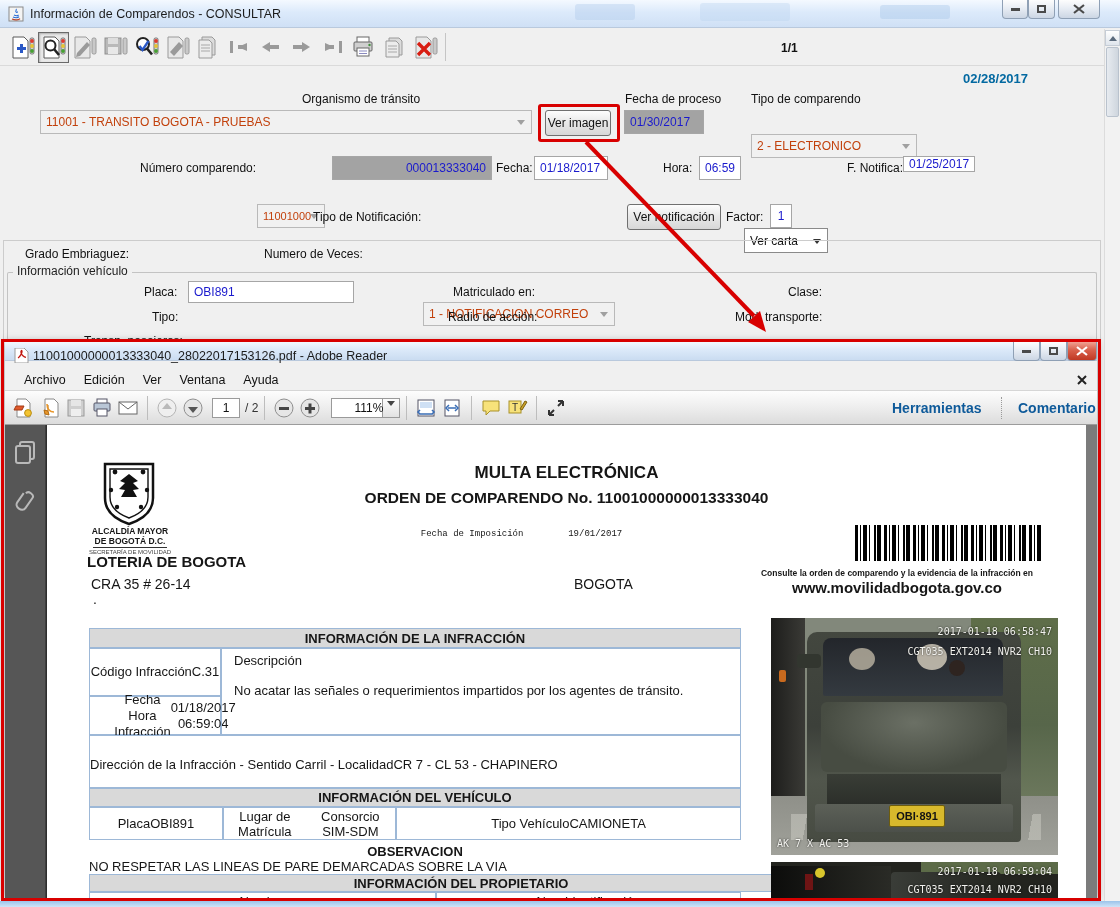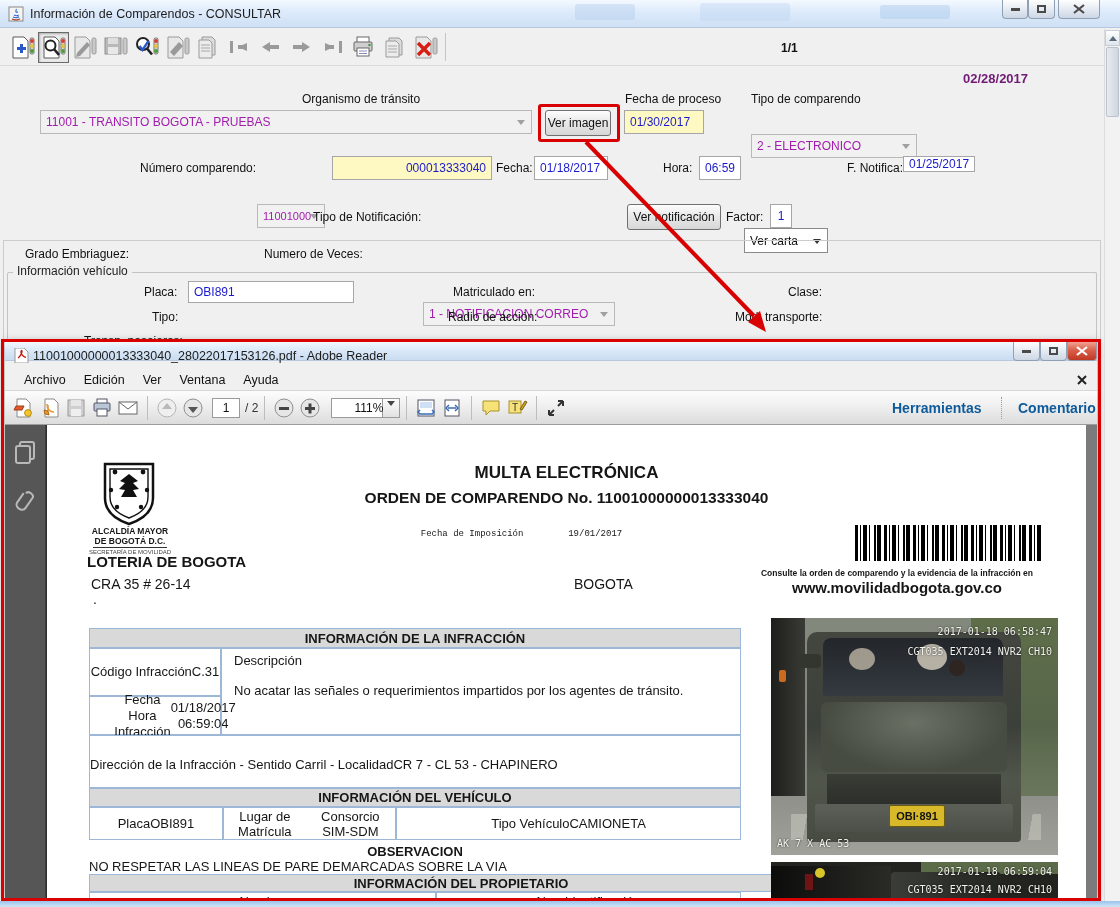--- a/index.html
+++ b/index.html
@@ -19,29 +19,29 @@
   .winbtn .bar { width:9px; height:3px; background:#4a4a4a; }
   .winbtn .sq { width:9px; height:8px; border:2px solid #4a4a4a; background:transparent; }
   .winbtn svg { display:block; }
 
   .toolbar { left:0; top:29px; width:1104px; height:37px; background:#f0f0f0;
     border-bottom:1px solid #dadada; display:flex; align-items:center; padding-left:7px; }
   .tbi { width:31px; height:31px; display:flex; align-items:center; justify-content:center; border:1px solid transparent; }
   .tbi.pressed { border:1px solid #6a6a6a; background:#e9e9e9; box-shadow:inset 1px 1px 2px rgba(0,0,0,.25); }
   .tsep { width:1px; height:28px; background:#c5c5c5; margin-left:4px; }
   .page-ind { left:781px; top:41px; font-size:12px; font-weight:bold; color:#111; }
-  .proc-date { left:963px; top:71px; font-size:13px; font-weight:bold; color:#701a75; }
+  .proc-date { left:963px; top:71px; font-size:13px; font-weight:bold; color:#0369a1; }
 
   
   .lbl { font-size:12px; color:#111; white-space:nowrap; }
   .fld { border:1px solid #a6a6a6; background:#fff; color:#1a1acd; font-size:12px;
     display:flex; align-items:center; padding:0 5px; white-space:nowrap; overflow:hidden; }
-  .fld.gray { background:#fef9c3; }
+  .fld.gray { background:#a3a3a3; }
   .fld.right { justify-content:flex-end; }
-  .dd { border:1px solid #b9b9b9; background:#f1f1f1; color:#a21caf; font-size:12px;
+  .dd { border:1px solid #b9b9b9; background:#f1f1f1; color:#c2410c; font-size:12px;
     display:flex; align-items:center; padding:0 18px 0 5px; position:relative; white-space:nowrap; overflow:hidden; }
   .dd::after { content:""; position:absolute; right:6px; top:50%; margin-top:-2px;
     border:4px solid transparent; border-top:5px solid #a0a0a0; }
   .dd.en { background:#fff; color:#111; border-color:#8a8a8a; }
   .dd.en::after { border-top-color:#333; }
   .btn { border:1px solid #707070; border-radius:3px;
     background:linear-gradient(#fdfdfd,#e9e9e9 45%,#d7d7d7);
     font-size:12px; color:#111; display:flex; align-items:center; justify-content:center; }
   .fieldset-line { border:1px solid #c3c3c3; border-radius:2px; }
   .legend { font-size:12px; color:#222; background:#f0f0f0; padding:0 4px; }

